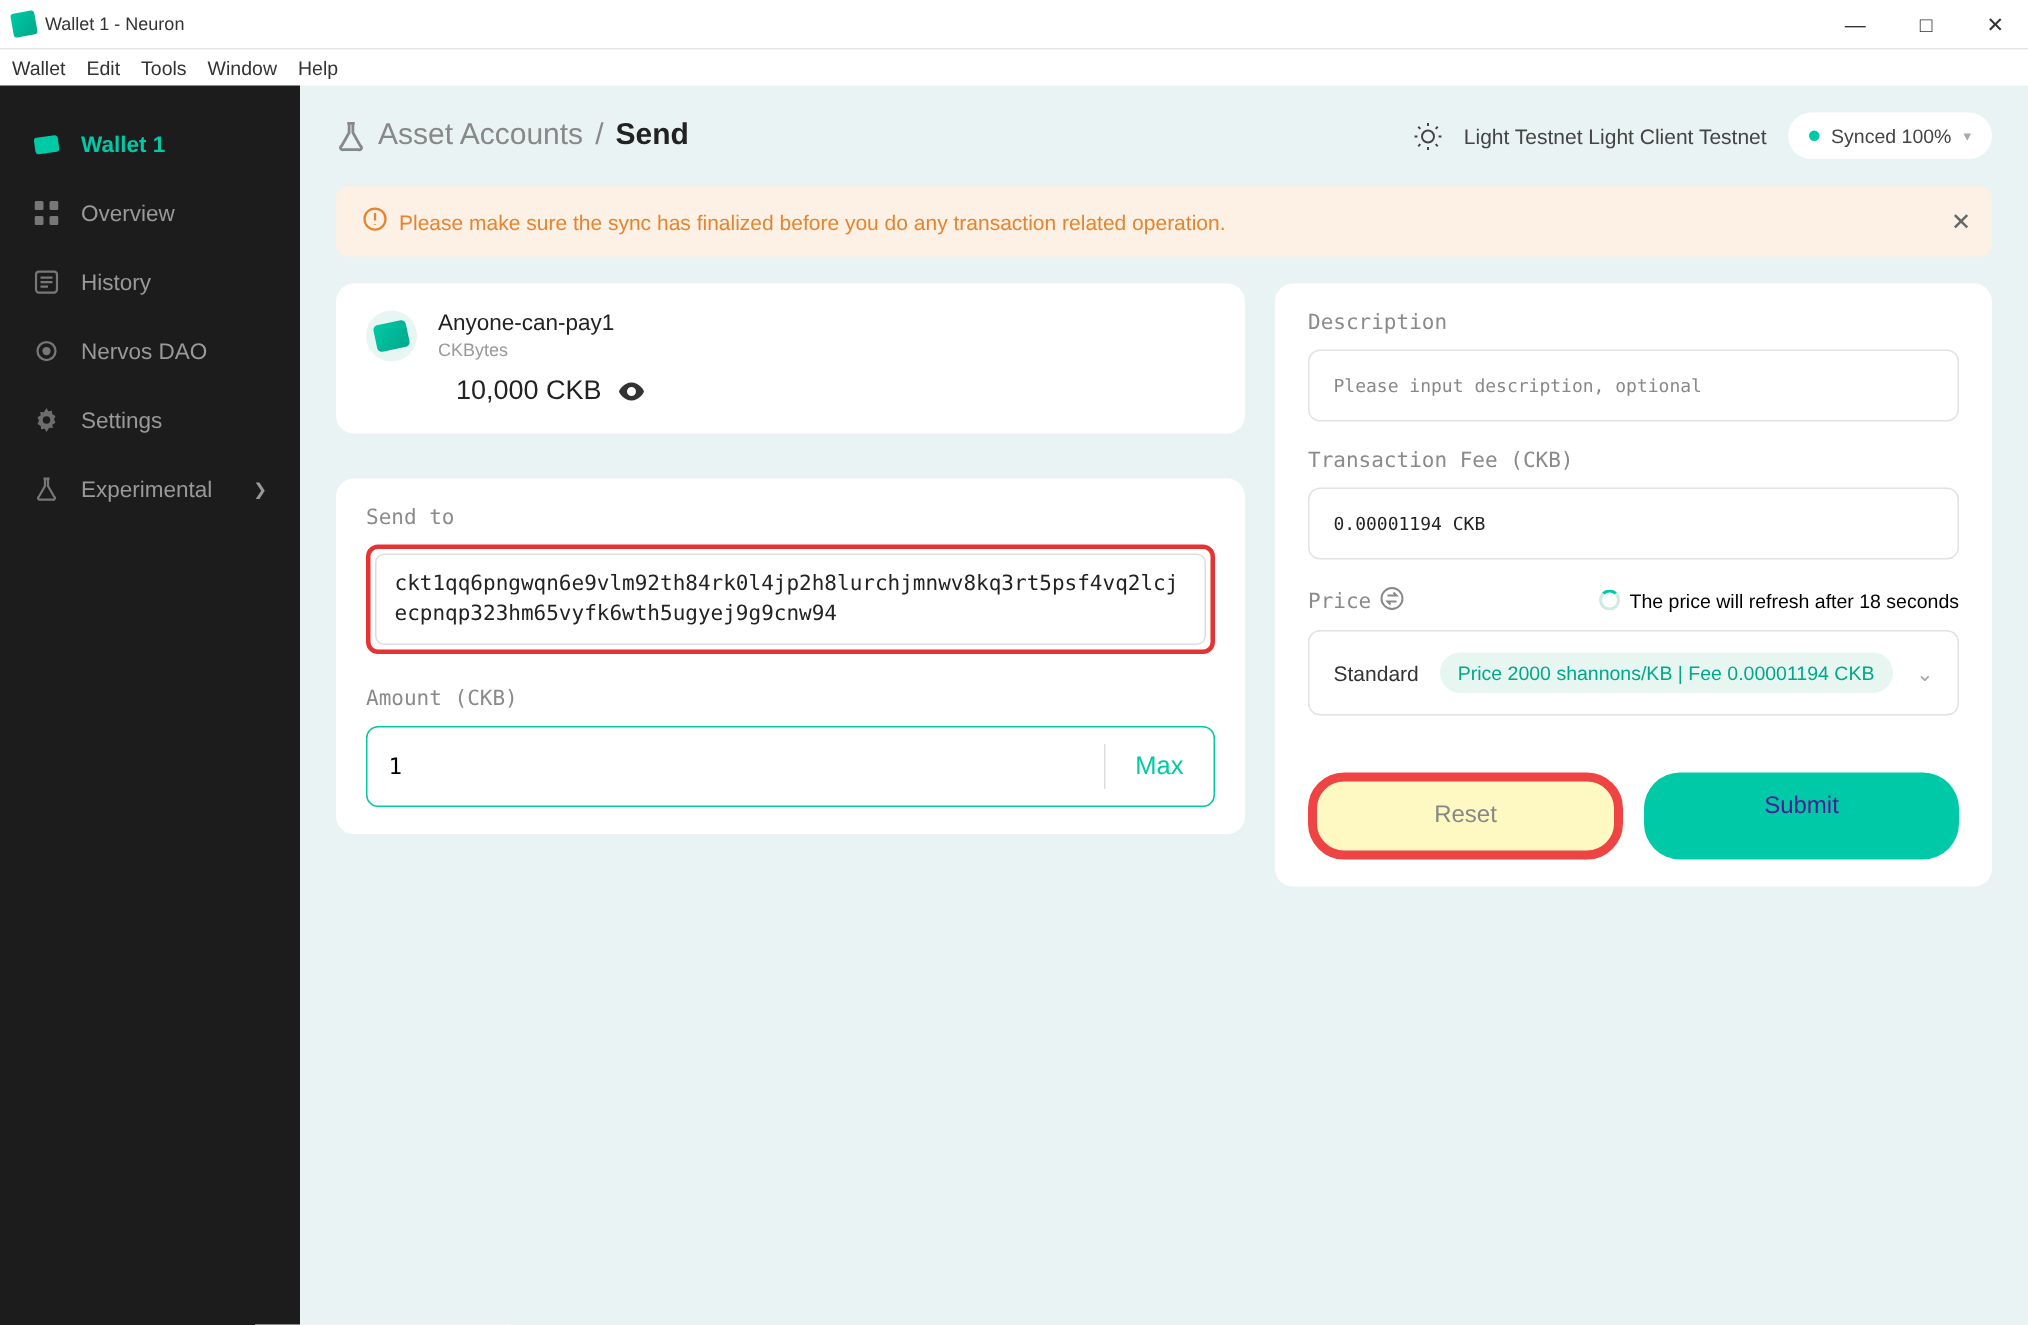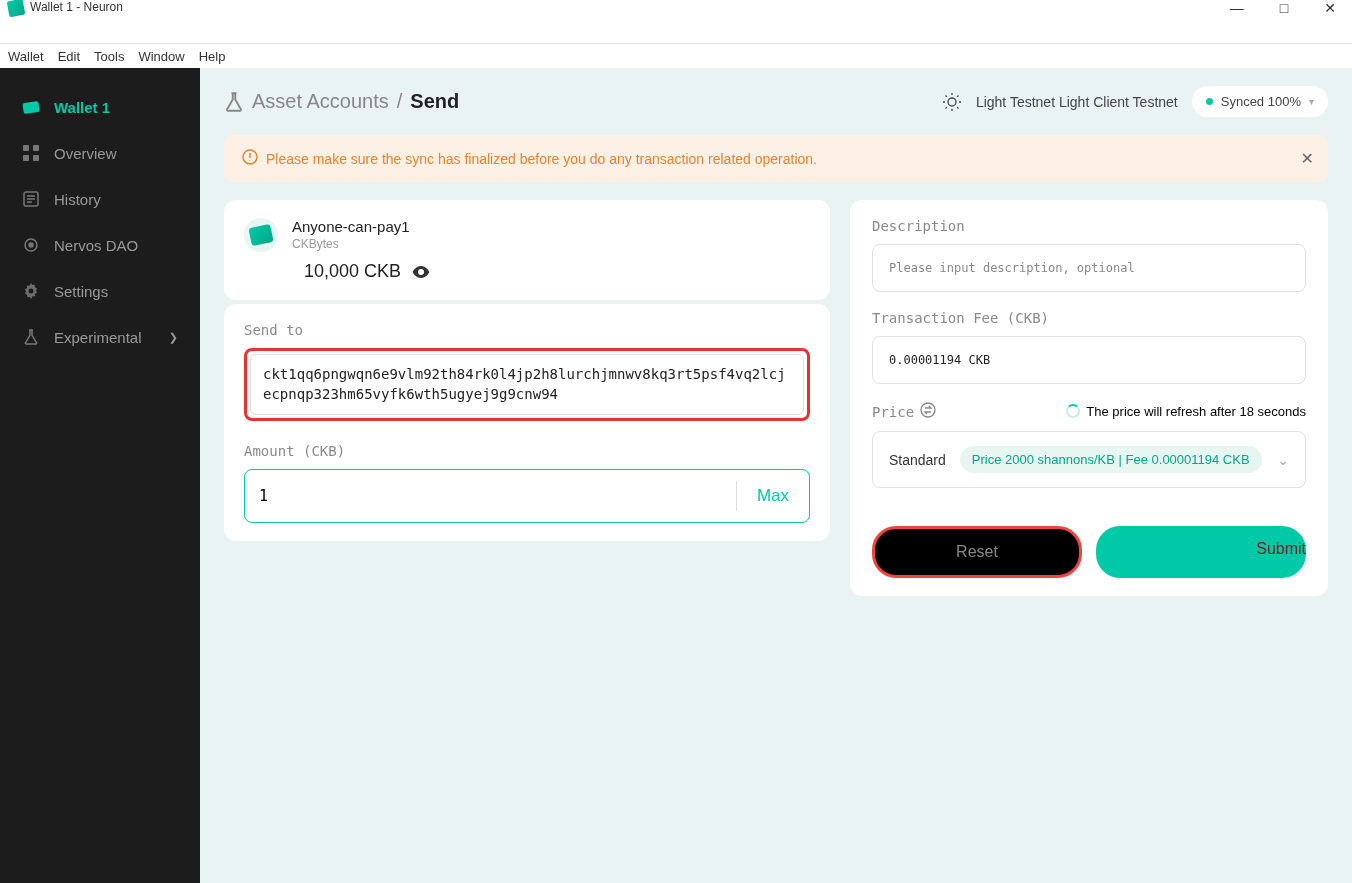--- a/index.html
+++ b/index.html
@@ -1,19 +1,19 @@
 <!DOCTYPE html>
 <html><head>
 <meta charset="utf-8">
 <style>
 * { box-sizing: border-box; margin: 0; padding: 0; }
 body { font-family: -apple-system, BlinkMacSystemFont, "Segoe UI", Arial, sans-serif; font-size: 14px; color: #333; background: #fff; width: 1352px; height: 883px; overflow: hidden; }
 
 
-.titlebar { height: 44px; display: flex; padding: 0 8px; border-bottom: 1px solid #e5e5e5; }
+.titlebar { height: 33px; display: flex; align-items: center; padding: 0 8px; border-bottom: 1px solid #e5e5e5; }
 .titlebar .app-icon { width: 16px; height: 16px; background: linear-gradient(135deg, #00c9a7, #00a88a); border-radius: 2px; margin-right: 6px; transform: rotate(-10deg); }
 .titlebar .title { font-size: 12px; }
 .titlebar .win-controls { margin-left: auto; display: flex; gap: 20px; font-size: 14px; }
 .titlebar .win-controls span { cursor: pointer; padding: 0 8px; }
 
 
 .menubar { height: 24px; display: flex; align-items: center; padding: 0 8px; gap: 14px; font-size: 13px; text-align: center; }
 .menubar span { cursor: pointer; }
 
 
@@ -38,21 +38,21 @@
 .sync-pill { background: #fff; border-radius: 18px; padding: 8px 14px; font-size: 13px; display: flex; align-items: center; gap: 8px; color: #444; }
 .sync-pill .dot { width: 7px; height: 7px; background: #00c9a7; border-radius: 50%; }
 
 
 .banner { background: #fdf0e4; border-radius: 8px; padding: 14px 18px; color: #e6842e; display: flex; align-items: center; gap: 8px; margin-bottom: 18px; position: relative; }
 .banner .close { position: absolute; right: 14px; color: #666; cursor: pointer; font-size: 16px; }
 
 
 .cols { display: flex; gap: 20px; }
 .card { background: #fff; border-radius: 12px; padding: 18px 20px; }
-.left-col { width: 644px; display: flex; flex-direction: column; gap: 4px; }
+.left-col { width: 644px; display: flex; flex-direction: column; gap: 30px; }
 .right-col { flex: 1; background: #fff; border-radius: 12px; padding: 18px 22px; display: flex; flex-direction: column; }
 
 
 .acct { display: flex; gap: 14px; }
 .acct .acct-icon { width: 34px; height: 34px; border-radius: 50%; background: #e7f6f3; display: flex; align-items: center; justify-content: center; }
 .acct .acct-icon .inner { width: 22px; height: 18px; background: linear-gradient(135deg, #00c9a7, #00a88a); border-radius: 3px; transform: rotate(-12deg); }
 .acct-name { font-size: 15px; color: #222; }
 .acct-sub { font-size: 12px; color: #999; margin-top: 2px; }
 .acct-balance { font-size: 18px; color: #222; margin-top: 10px; display: flex; align-items: center; gap: 10px; margin-left: 12px; }
 
@@ -73,22 +73,22 @@
 .price-row { display: flex; align-items: center; justify-content: space-between; margin-bottom: 10px; }
 .price-row .refresh { color: #000000; font-size: 13px; display: flex; align-items: flex-start; gap: 6px; }
 .price-row .spinner { width: 14px; height: 14px; border: 2px solid #cfe9e3; border-top-color: #00c9a7; border-radius: 50%; }
 .price-select { border: 1px solid #e2e2e2; border-radius: 8px; padding: 14px 16px; display: flex; align-items: center; gap: 14px; }
 .price-select .badge { background: #e7f6f1; color: #00a88a; border-radius: 14px; padding: 6px 12px; font-size: 13px; }
 .price-select .chev { margin-left: auto; color: #aaa; }
 
 
 .footer { margin-top: auto; display: flex; justify-content: flex-end; gap: 14px; padding-top: 20px; }
 .btn { border-radius: 24px; padding: 14px 0; width: 210px; font-size: 16px; text-align: center; cursor: pointer; }
-.btn.reset { background: #000000; border: 3px solid #ef4444; color: #888; text-align: center; }
-.btn.submit { background: #00c9a7; color: #7f1d1d; border: none; text-align: right; }
+.btn.reset { background: #fef9c3; border: 6px solid #ef4444; color: #888; text-align: center; }
+.btn.submit { background: #00c9a7; color: #4c1d95; border: none; }
 
 .eye-icon svg, .sun-icon svg, .flask-icon svg { display: block; }
 </style>
 </head>
 <body>
 
 <div class="titlebar">
   <div class="app-icon"></div>
   <div class="title">Wallet 1 - Neuron</div>
   <div class="win-controls">

